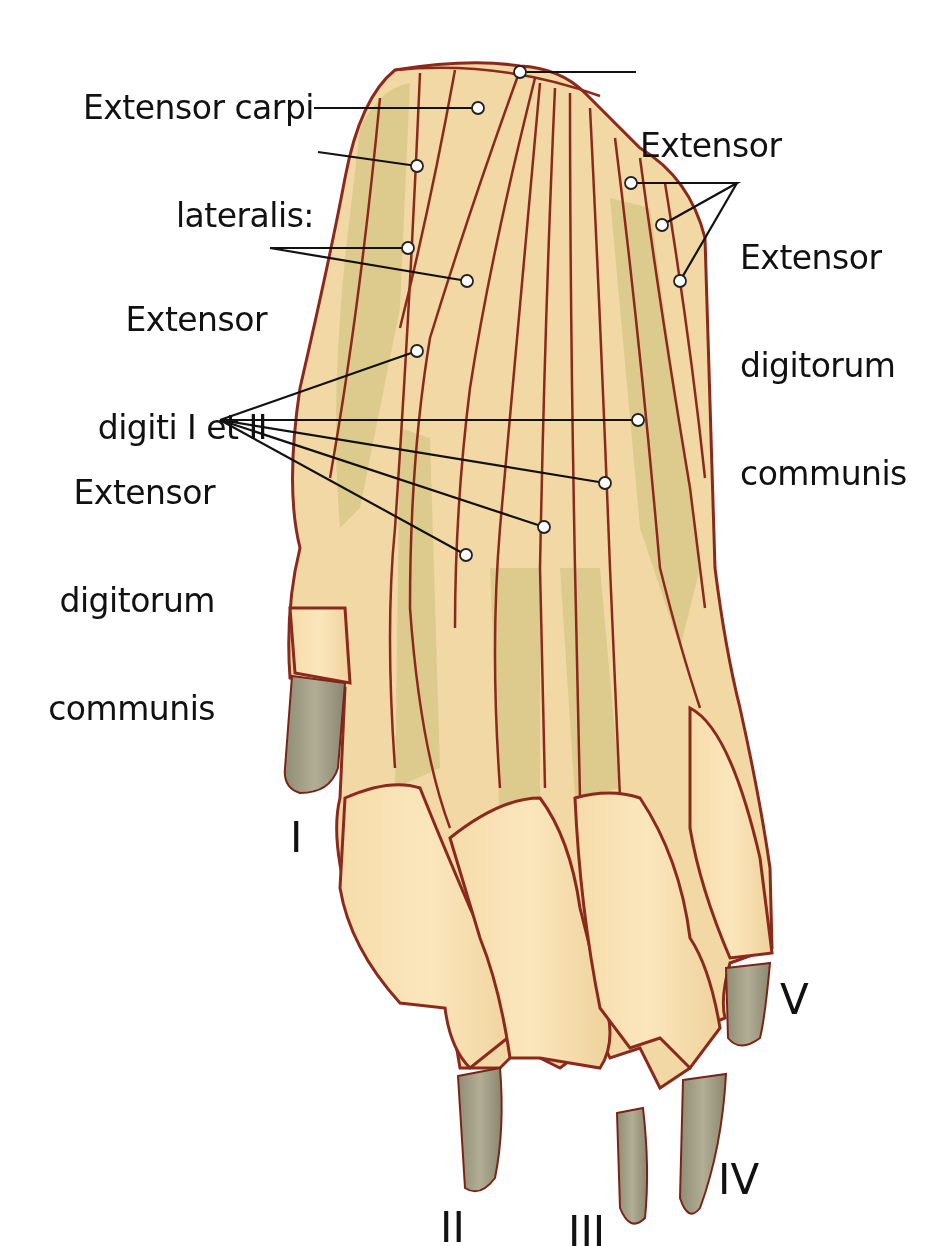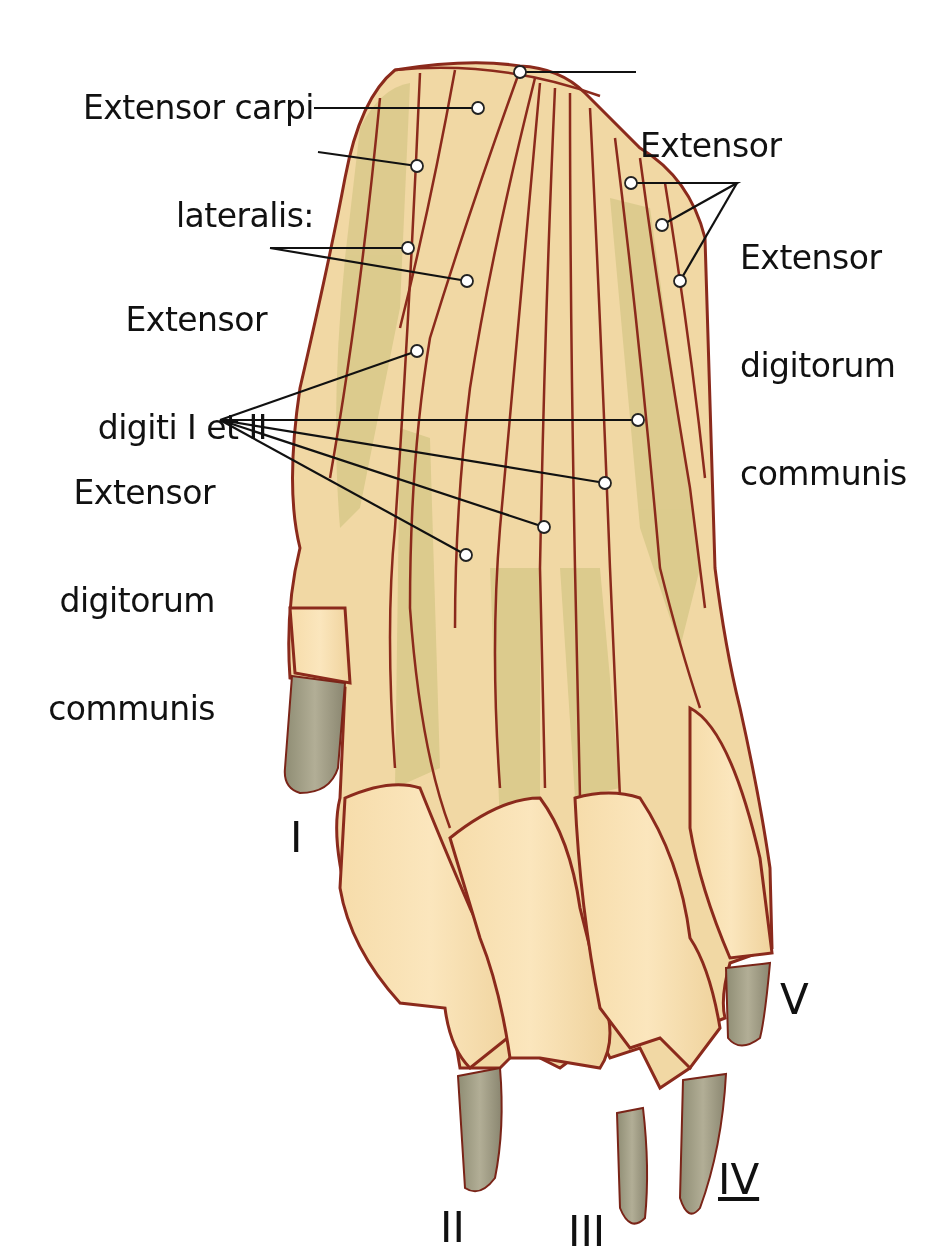--- a/index.html
+++ b/index.html
@@ -136,15 +136,15 @@
   <div class="label right" style="right:712px; top:395px;">
     <span>Extensor</span>
     <span>digitorum</span>
     <span>communis</span>
   </div>
 
   
   <div class="numeral" style="left:290px; top:808px;">I</div>
   <div class="numeral" style="left:440px; top:1198px;">II</div>
   <div class="numeral" style="left:568px; top:1202px;">III</div>
-  <div class="numeral" style="left:718px; top:1150px;text-decoration:underline;">IV</div>
+  <div class="numeral" style="left:718px; top:1150px;">IV</div>
   <div class="numeral" style="left:780px; top:970px;">V</div>
 </div>
 
 </body></html>

